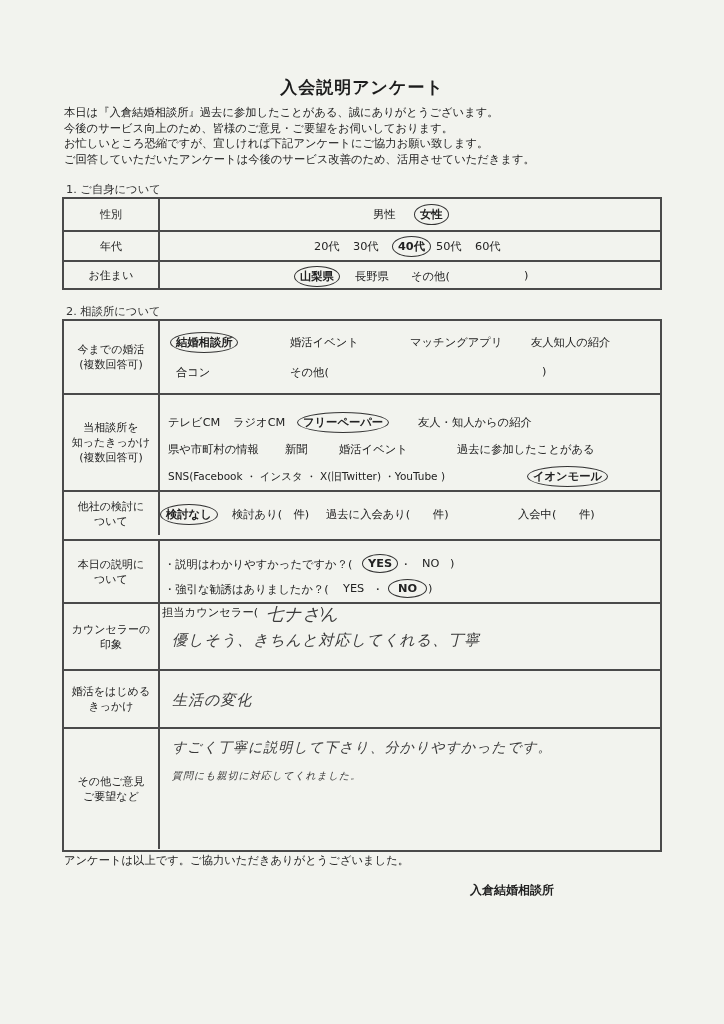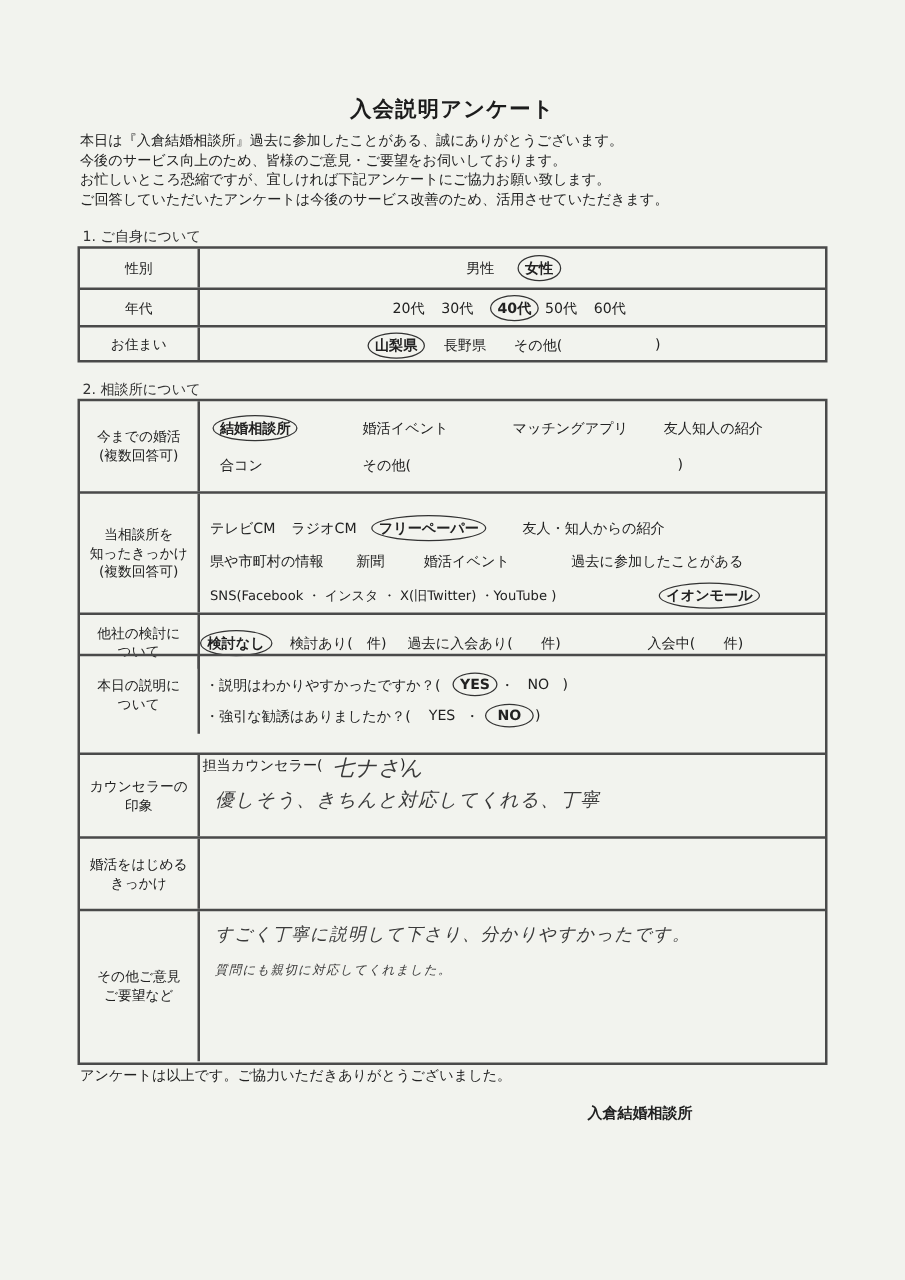--- a/index.html
+++ b/index.html
@@ -134,21 +134,21 @@
         </div>
     </div>
     <div class="cell">
       <span class="opt circ" style="left:6px; top:15px;">検討なし</span>
       <span class="opt" style="left:72px; top:15px;">検討あり(　件)</span>
       <span class="opt" style="left:166px; top:15px;">過去に入会あり(　　件)</span>
       <span class="opt" style="left:358px; top:15px;">入会中(　　件)</span>
     </div>
   </div>
 
-  <div class="row" style="top:202px; height:64px;">
+  <div class="row" style="top:218px; height:64px;">
     <div class="lab">
       <div>
           <div>本日の説明に</div>
           <div>ついて</div>
         </div>
     </div>
     <div class="cell">
       <span class="opt" style="left:4px; top:16px;">・説明はわかりやすかったですか？(</span>
       <span class="opt circ" style="left:208px; top:16px;">YES</span>
       <span class="opt" style="left:240px; top:16px;">・</span>
@@ -177,20 +177,23 @@
     </div>
   </div>
 
   <div class="row" style="top:348px; height:58px;">
     <div class="lab">
       <div>
           <div>婚活をはじめる</div>
           <div>きっかけ</div>
         </div>
     </div>
+    <div class="cell">
+      <span class="hand" style="left:12px; top:20px; font-size:15px;">生活の変化</span>
+    </div>
   </div>
 
   <div class="row" style="top:406px; height:122px;">
     <div class="lab">
       <div>
           <div>その他ご意見</div>
           <div>ご要望など</div>
         </div>
     </div>
     <div class="cell">

